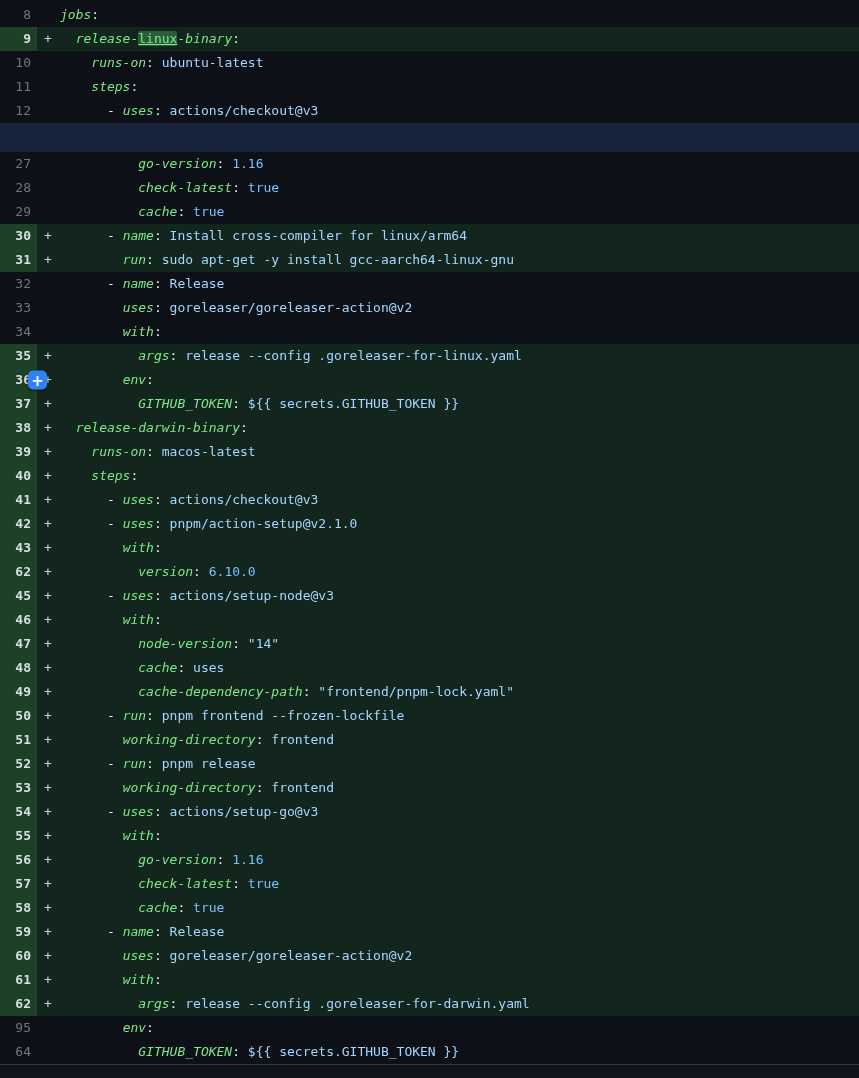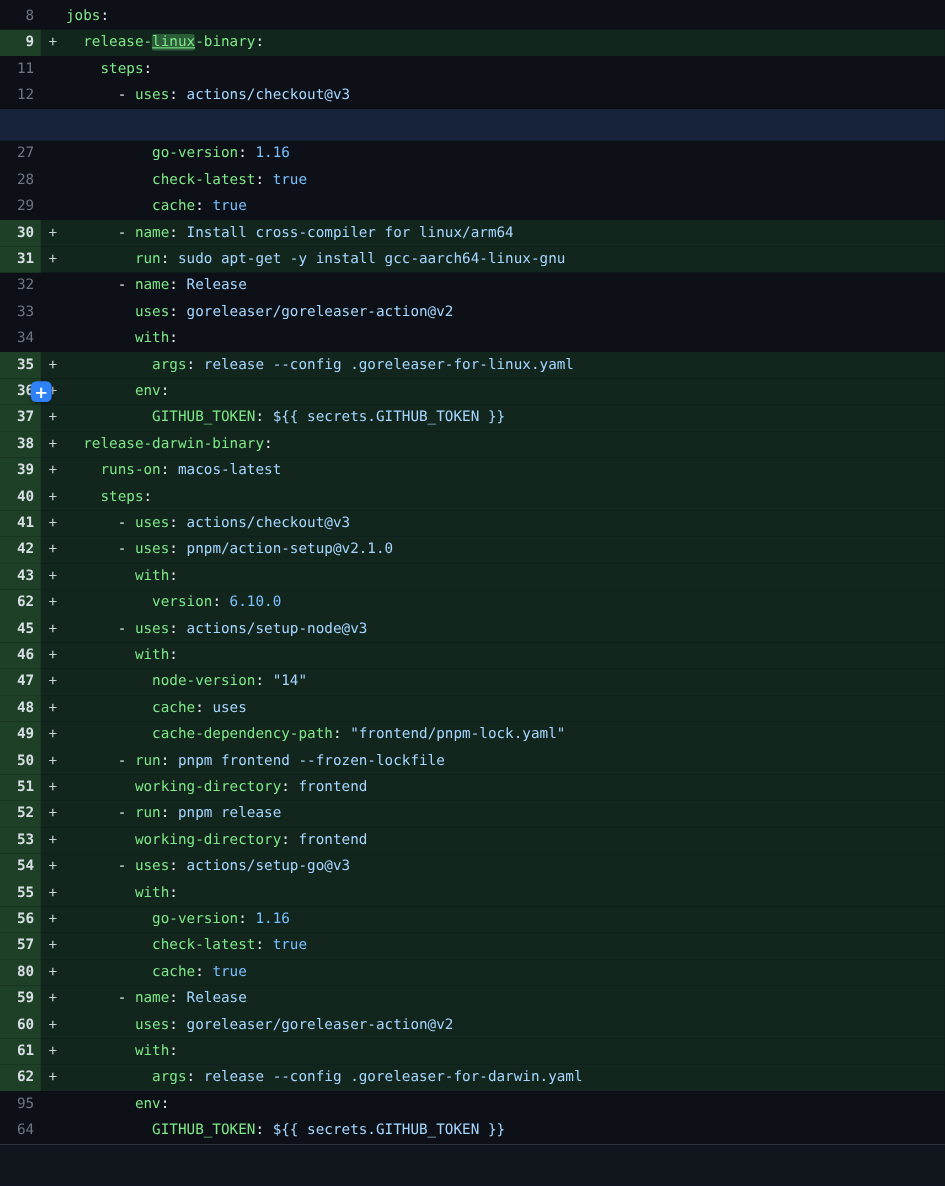--- a/index.html
+++ b/index.html
@@ -46,21 +46,21 @@
     box-sizing: border-box;
     padding-left: 7px;
     color: var(--marker-color, #c9d1d9);
     user-select: none;
   }
   .code {
     flex: 1;
     white-space: pre;
     color: var(--punct-color, #e6edf3);
   }
-  .tok-key   { color: var(--key-color, #7ee787); }
+  .tok-key   { color: var(--key-color, #7ee787); font-style: italic; }
   .tok-punct { color: var(--punct-color, #e6edf3); }
   .tok-str   { color: var(--string-color, #a5d6ff); }
   .tok-num   { color: var(--number-color, #79c0ff); text-align: right; }
   .tok-keyhl {
     color: var(--key-color, #7ee787);
     background: var(--word-highlight-bg, #2b5d39);
     border-radius: 2px;
     text-decoration: underline;
   }
   .expander-band {
@@ -98,20 +98,25 @@
       <div class="num">8</div>
       <div class="marker"></div>
       <div class="code"><span class="tok-key">jobs</span><span class="tok-punct">:</span></div>
     </div>
     <div class="row row-added">
       <div class="num">9</div>
       <div class="marker">+</div>
       <div class="code"><span class="tok-punct">  </span><span class="tok-key">release-</span><span class="tok-keyhl">linux</span><span class="tok-key">-binary</span><span class="tok-punct">:</span></div>
     </div>
     <div class="row row-context">
+      <div class="num">10</div>
+      <div class="marker"></div>
+      <div class="code"><span class="tok-punct">    </span><span class="tok-key">runs-on</span><span class="tok-punct">: </span><span class="tok-str">ubuntu-latest</span></div>
+    </div>
+    <div class="row row-context">
       <div class="num">11</div>
       <div class="marker"></div>
       <div class="code"><span class="tok-punct">    </span><span class="tok-key">steps</span><span class="tok-punct">:</span></div>
     </div>
     <div class="row row-context">
       <div class="num">12</div>
       <div class="marker"></div>
       <div class="code"><span class="tok-punct">      - </span><span class="tok-key">uses</span><span class="tok-punct">: </span><span class="tok-str">actions/checkout@v3</span></div>
     </div>
     <div class="expander-band"></div>
@@ -265,21 +270,21 @@
       <div class="num">56</div>
       <div class="marker">+</div>
       <div class="code"><span class="tok-punct">          </span><span class="tok-key">go-version</span><span class="tok-punct">: </span><span class="tok-num">1.16</span></div>
     </div>
     <div class="row row-added">
       <div class="num">57</div>
       <div class="marker">+</div>
       <div class="code"><span class="tok-punct">          </span><span class="tok-key">check-latest</span><span class="tok-punct">: </span><span class="tok-num">true</span></div>
     </div>
     <div class="row row-added">
-      <div class="num">80</div>
+      <div class="num">58</div>
       <div class="marker">+</div>
       <div class="code"><span class="tok-punct">          </span><span class="tok-key">cache</span><span class="tok-punct">: </span><span class="tok-num">true</span></div>
     </div>
     <div class="row row-added">
       <div class="num">59</div>
       <div class="marker">+</div>
       <div class="code"><span class="tok-punct">      - </span><span class="tok-key">name</span><span class="tok-punct">: </span><span class="tok-str">Release</span></div>
     </div>
     <div class="row row-added">
       <div class="num">60</div>

